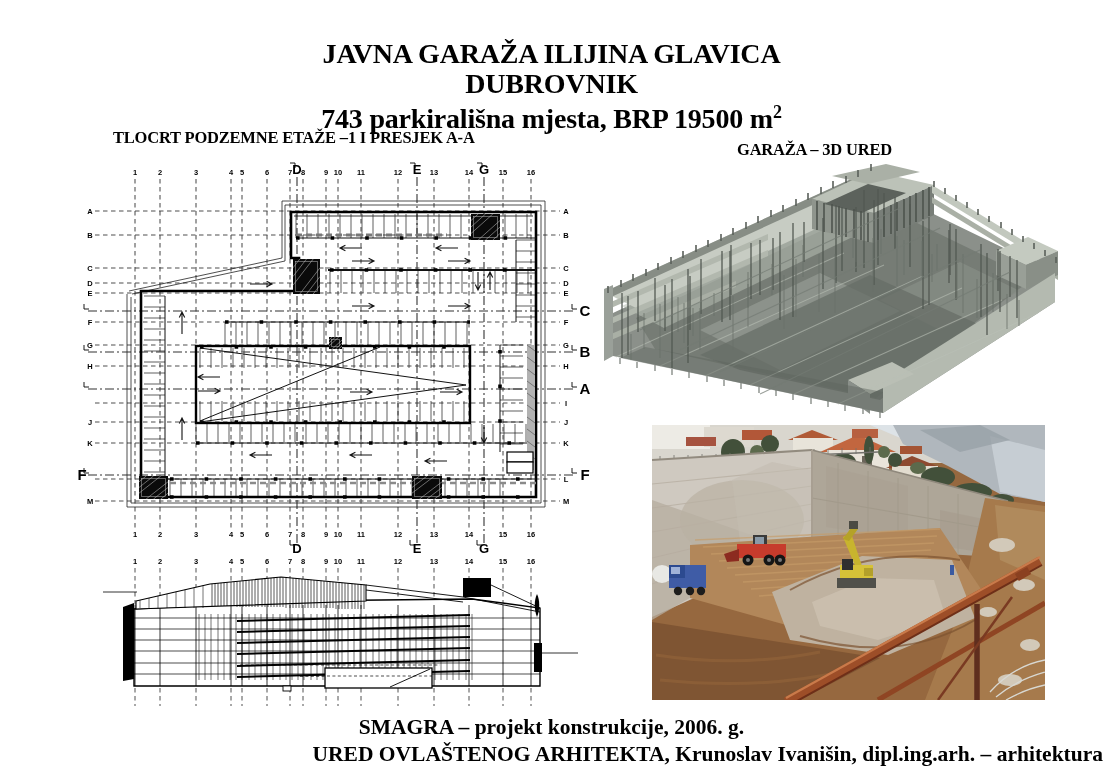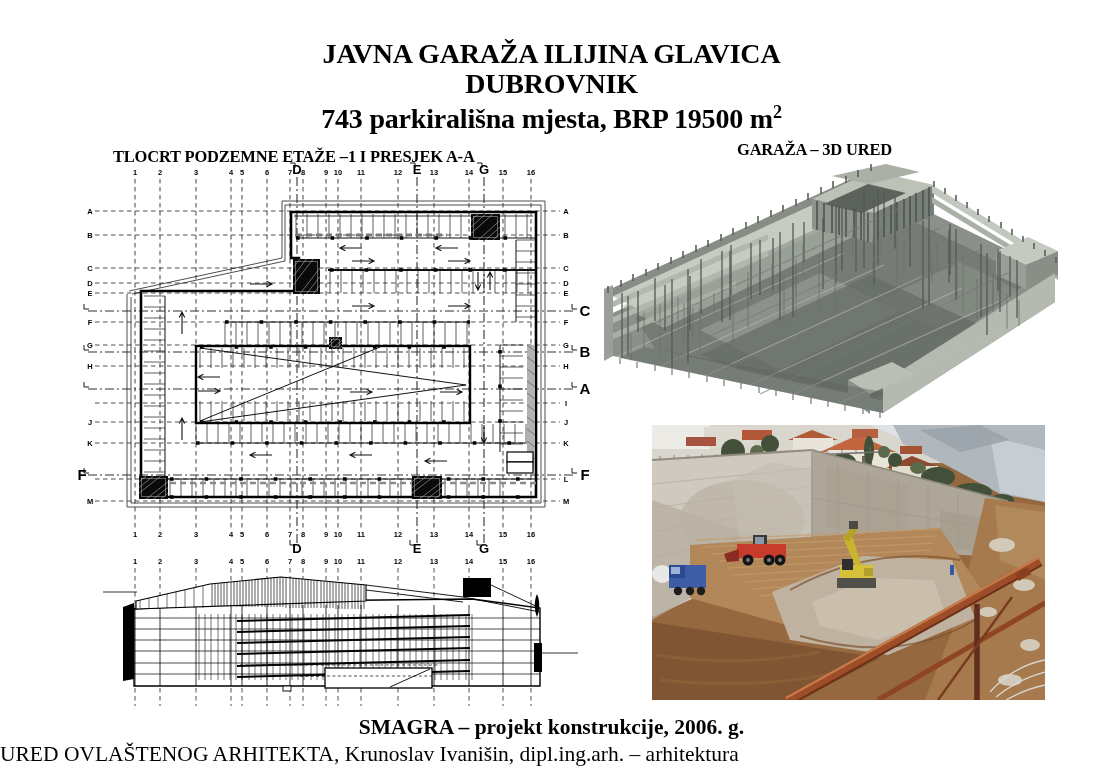--- a/index.html
+++ b/index.html
@@ -3,21 +3,21 @@
 <style>
 html,body{margin:0;padding:0;background:#ffffff;width:1103px;height:777px;overflow:hidden;}
 body{position:relative;font-family:"Liberation Serif",serif;color:#000;}
 .abs{position:absolute;}
 </style></head>
 <body>
 
 <div class="abs" style="left:0;top:39px;width:1103px;text-align:center;font-weight:bold;font-size:28px;line-height:29.5px;letter-spacing:-0.2px;">
 JAVNA GARAŽA ILIJINA GLAVICA<br>DUBROVNIK<br>743 parkirališna mjesta, BRP 19500 m<sup style="font-size:18px;">2</sup></div>
 
-<div class="abs" style="left:113px;top:147px;font-weight:bold;font-size:16.5px;letter-spacing:-0.2px;">TLOCRT PODZEMNE ETAŽE –1 I PRESJEK A-A</div>
+<div class="abs" style="left:113px;top:128px;font-weight:bold;font-size:16.5px;letter-spacing:-0.2px;">TLOCRT PODZEMNE ETAŽE –1 I PRESJEK A-A</div>
 
 <div class="abs" style="left:737px;top:140px;font-weight:bold;font-size:16.5px;letter-spacing:-0.2px;">GARAŽA – 3D URED</div>
 
 <svg class="abs" style="left:75px;top:160px;" width="525" height="552" viewBox="75 160 525 552" font-family="Liberation Sans, sans-serif">
 
 <g stroke="#3a3a3a" stroke-width="0.95" stroke-dasharray="4.5 3.5">
       <line x1="135" y1="179" x2="135" y2="528"></line>
       <line x1="160" y1="179" x2="160" y2="528"></line>
       <line x1="196" y1="179" x2="196" y2="528"></line>
       <line x1="231" y1="179" x2="231" y2="528"></line>
@@ -624,13 +624,13 @@
 
 <line x1="938" y1="700" x2="1012" y2="597" stroke="#7a3a22" stroke-width="2.5"></line>
 
 <rect x="1016" y="570" width="14" height="8" fill="#8a4020" transform="rotate(-29 1023 574)"></rect>
 
 <path d="M990,692 C1012,668 1034,662 1045,660 M996,697 C1018,679 1038,674 1045,672 M1006,700 C1024,690 1040,686 1045,685" stroke="#d8d8d2" stroke-width="1.3" fill="none"></path>
 </svg>
 
 <div class="abs" style="left:0;top:715px;width:1103px;text-align:center;font-weight:bold;font-size:21.5px;">SMAGRA – projekt konstrukcije, 2006. g.</div>
 
-<div class="abs" style="left:0;top:742px;width:1103px;text-align:left;font-weight:normal;font-size:21.5px;">URED OVLAŠTENOG ARHITEKTA, Krunoslav Ivanišin, dipl.ing.arh. – arhitektura</div>
+<div class="abs" style="left:0;top:742px;width:1103px;text-align:right;font-weight:bold;font-size:21.5px;">URED OVLAŠTENOG ARHITEKTA, Krunoslav Ivanišin, dipl.ing.arh. – arhitektura</div>
 
 </body></html>

